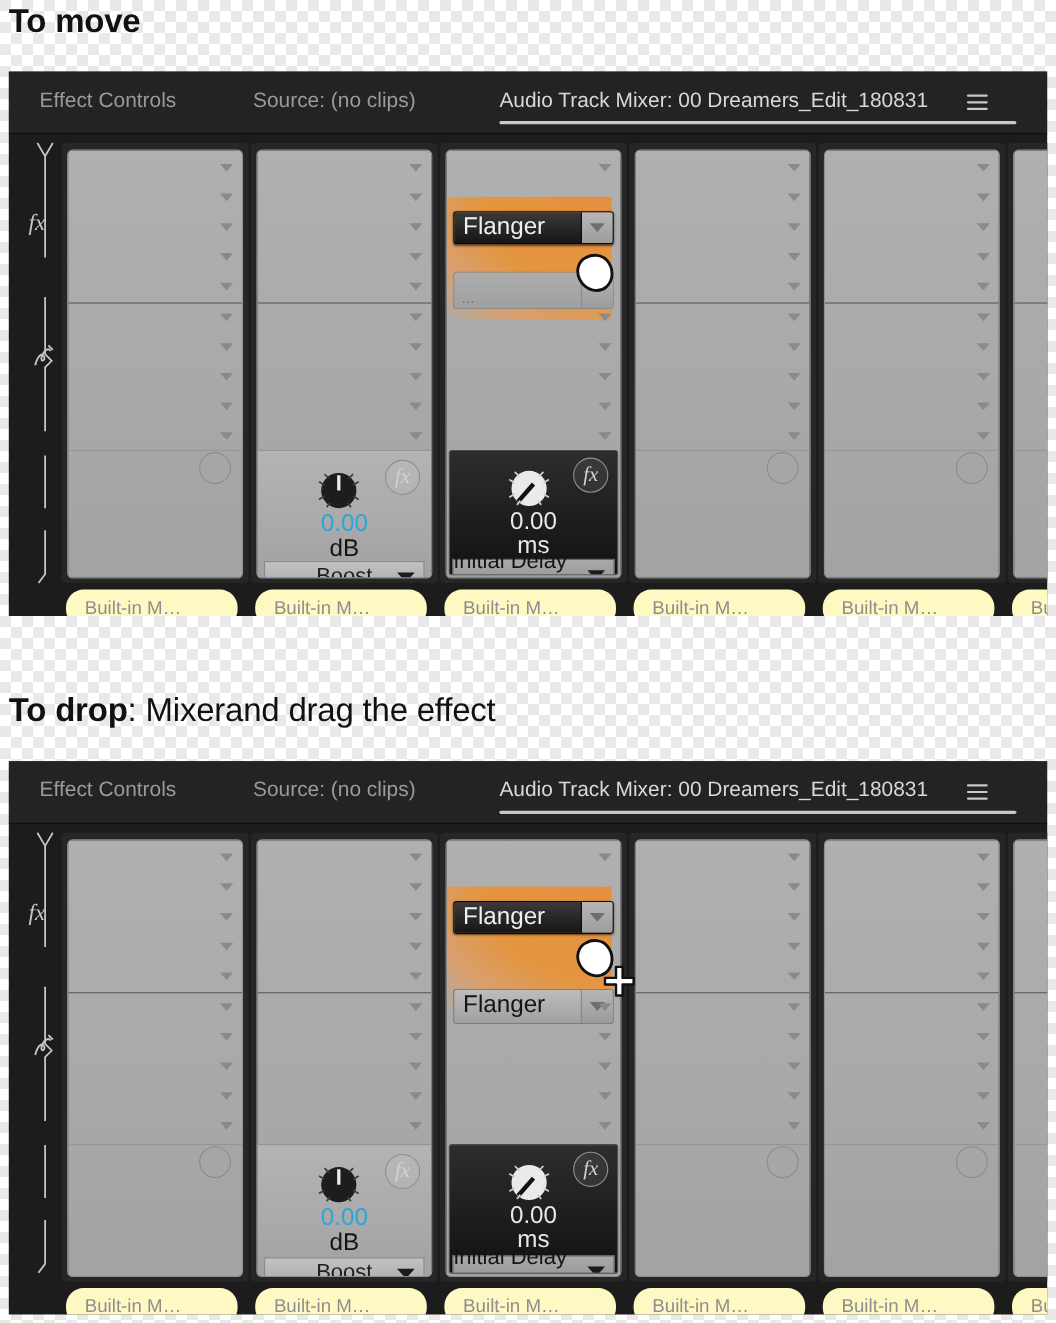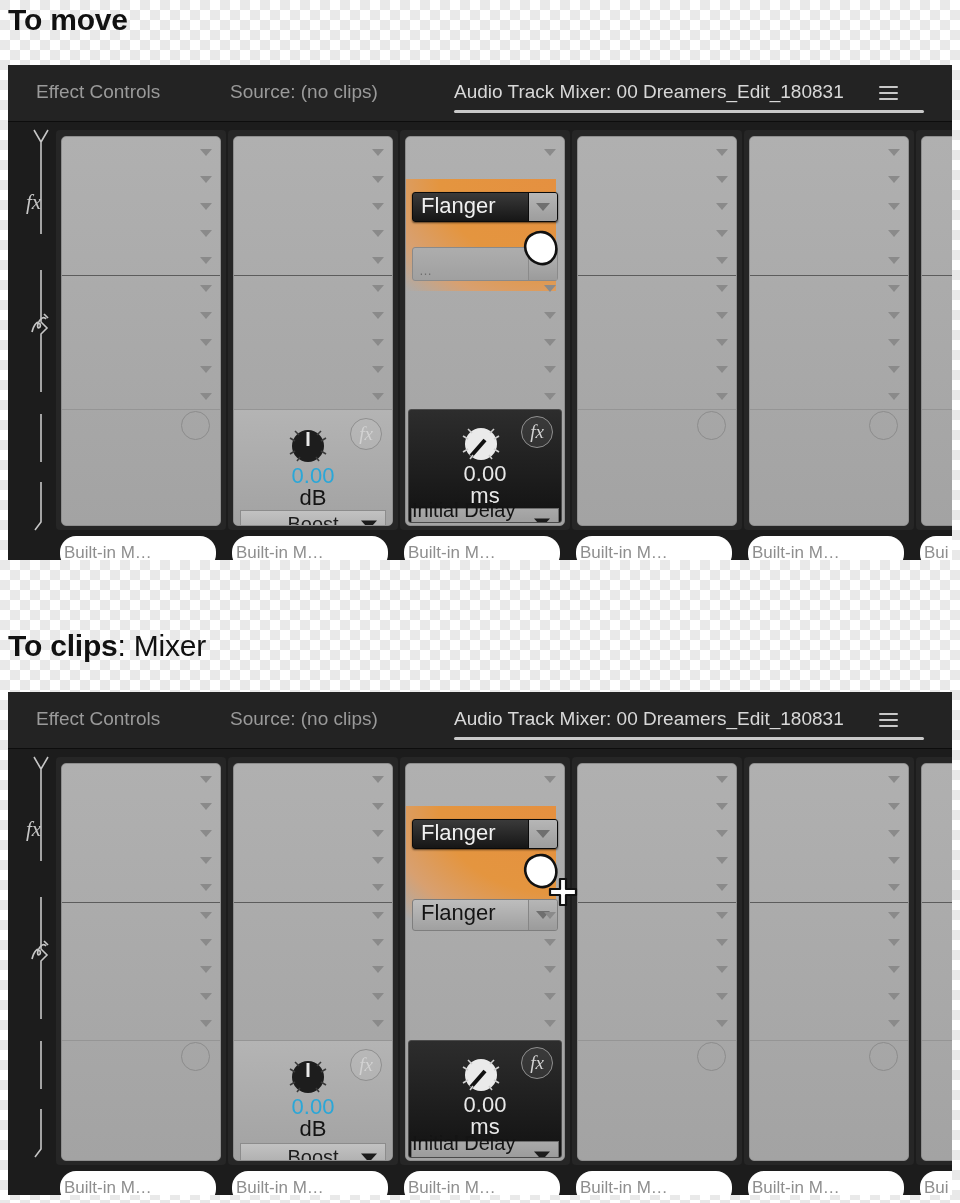--- a/index.html
+++ b/index.html
@@ -113,27 +113,27 @@
   .pan-knob {
     position: absolute;
     width: 27px; height: 27px;
     border-radius: 50%;
     border: 1px solid #8c8c8c;
   }
 
   
   .device-dd {
     position: absolute;
-    background: #ffffff;
+    background: #fef9c3;
     border-radius: 16px;
     color: #8e8e8e;
     font-size: 17px;
     display: flex;
     align-items: center;
-    padding-left: 4px;
+    padding-left: 17px;
     box-sizing: border-box;
   }
 
   
   .knobpanel {
     position: absolute;
     box-sizing: border-box;
     overflow: hidden;
   }
   .knobpanel.light { background: linear-gradient(#b4b4b4, #a2a2a2); border-top:1px solid #959595; }
@@ -444,22 +444,23 @@
       </div>
 
       <svg class="cursor-hand" style="left:510px; top:102px;" width="46" height="48" viewBox="0 0 46 48">
         <path d="M9 30 C5 22, 8 13, 15 10 C20 7, 29 7, 34 13 C40 20, 40 31, 33 37 C26 43, 14 40, 9 30 Z" fill="#ffffff" stroke="#111111" stroke-width="2.6" stroke-linejoin="round"></path>
       </svg>
 
     </div>
   </div>
 
   <div class="caption" style="left:8px; top:622px; height:48px;">
-    <span class="strong">To clips</span>
+    <span class="strong">To drop</span>
       <span class="plain">: Mixer</span>
+    <span class="plain">and drag the effect</span>
   </div>
 
   <div class="mixer" style="left:8px; top:692px; width:944px; height:503px;">
 
     <div class="tabbar">
       <div class="tab" style="left:28px;">Effect Controls</div>
       <div class="tab" style="left:222px;">Source: (no clips)</div>
       <div class="tab active" style="left:446px;">Audio Track Mixer: 00 Dreamers_Edit_180831</div>
       <div class="tab-underline" style="left:446px; top:45px; width:470px;"></div>
       <div class="hamburger" style="left:871px; top:21px;">

